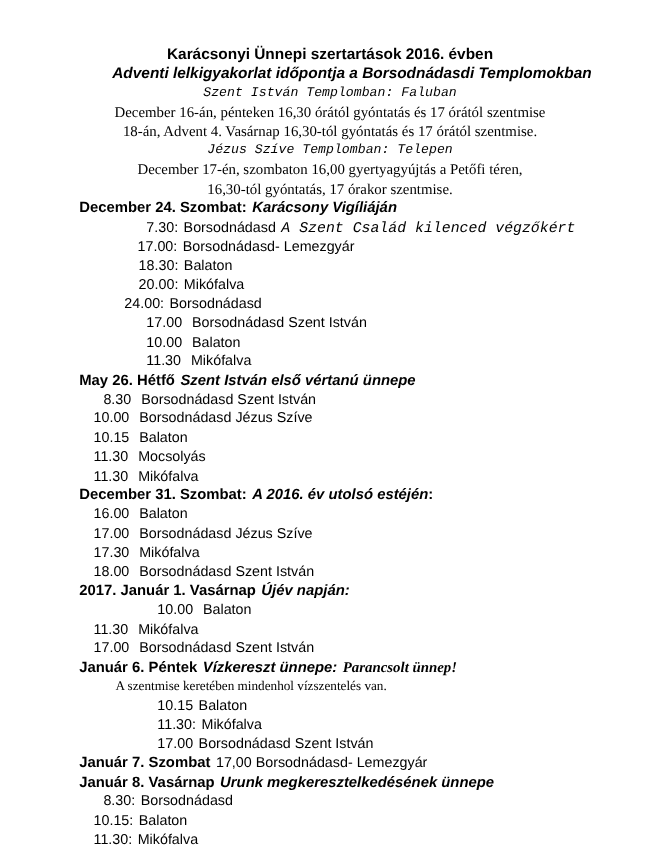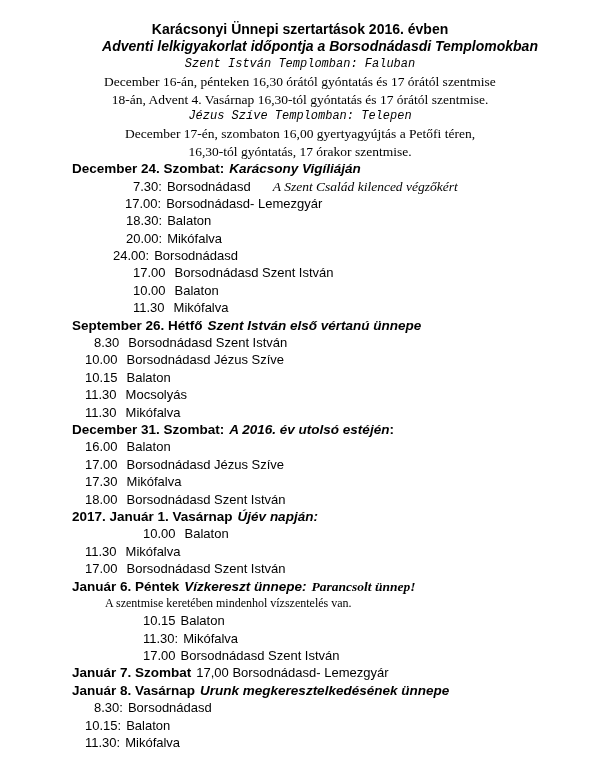--- a/index.html
+++ b/index.html
@@ -7,21 +7,21 @@
     width: 600px;
     height: 774px;
     background: #ffffff;
     color: #000000;
     overflow: hidden;
     font-family: "Liberation Sans", sans-serif;
   }
   #page {
     width: 600px;
     height: 774px;
-    padding-top: 21px;
+    padding-top: 41px;
     box-sizing: border-box;
   }
   .ln { height: 17.4px; line-height: 17.4px; white-space: nowrap; }
   .c  { text-align: center; }
 
   
   .t-bold      { font-size: 14px;   font-weight: bold; }
   .t-boldital  { font-size: 14px;   font-weight: bold; font-style: italic; margin-left: 40px; }
   .t-ital      { font-size: 12px; font-style: italic; font-family: Liberation Mono, monospace; }
   .ser         { font-family: "Liberation Serif", serif; font-size: 13.5px; }
@@ -32,24 +32,24 @@
   .sec .gap { margin-right: 5px; }
   .sec .i   { font-style: italic; margin-top: 45px; }
   .sec .serbi { font-family: "Liberation Serif", serif; font-style: italic; font-weight: bold; }
   .sec .reg { font-weight: normal; font-size: 13px; }
 
   
   .row { font-size: 13px; }
   .row .place { margin-left: 9px; }
   .row .place.tight { margin-left: 5px; }
   .row .note {
-    font-family: Liberation Serif, serif;
+    font-family: Liberation Mono, monospace;
     font-style: italic;
     font-size: 13.5px;
-    margin-left: 22px;
+    margin-left: 5px;
   }
   .subser { font-family: "Liberation Serif", serif; font-size: 12px; padding-left: 105px; }
 </style>
 </head>
 <body>
 
 <div id="page">
 
   <div class="ln c t-bold">Karácsonyi Ünnepi szertartások 2016. évben</div>
   <div class="ln c t-boldital">Adventi lelkigyakorlat időpontja a Borsodnádasdi Templomokban</div>
@@ -83,21 +83,21 @@
     <span>17.00</span><span class="place">Borsodnádasd Szent István</span>
   </div>
   <div class="ln row" style="padding-left:133px">
     <span>10.00</span><span class="place">Balaton</span>
   </div>
   <div class="ln row" style="padding-left:133px">
     <span>11.30</span><span class="place">Mikófalva</span>
   </div>
 
   <div class="ln sec">
-    <span class="b gap">September 26. Hétfő</span><span class="i">Szent István első vértanú ünnepe</span>
+    <span class="b gap">May 26. Hétfő</span><span class="i">Szent István első vértanú ünnepe</span>
   </div>
   <div class="ln row" style="padding-left:94px">
     <span>8.30</span><span class="place">Borsodnádasd Szent István</span>
   </div>
   <div class="ln row" style="padding-left:85px">
     <span>10.00</span><span class="place">Borsodnádasd Jézus Szíve</span>
   </div>
   <div class="ln row" style="padding-left:85px">
     <span>10.15</span><span class="place">Balaton</span>
   </div>

